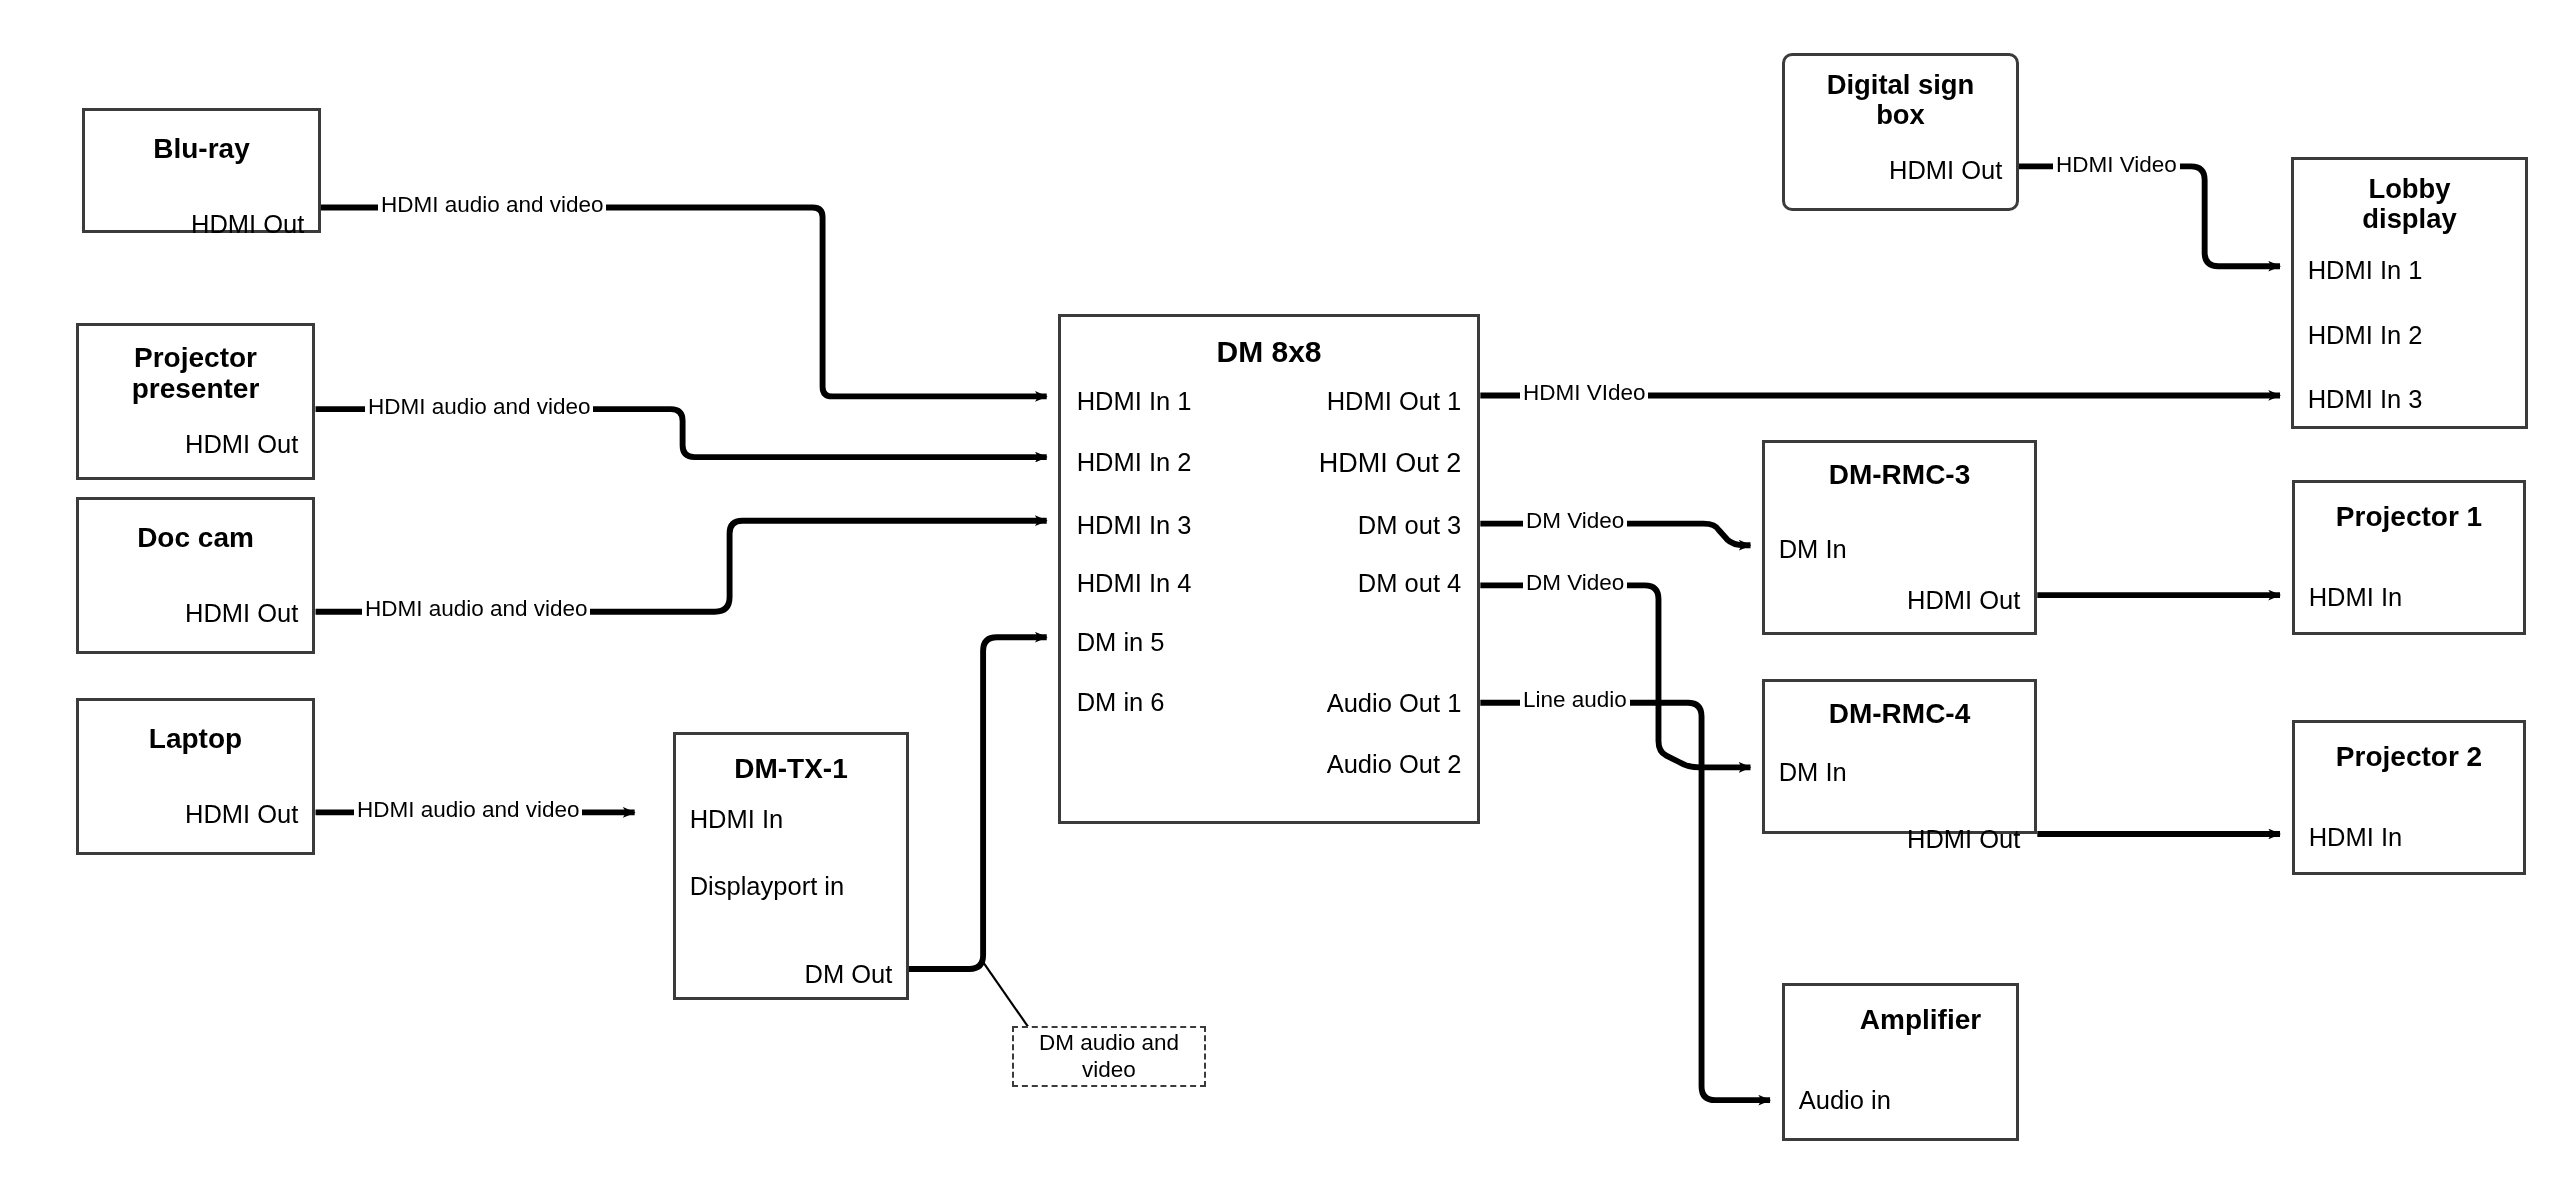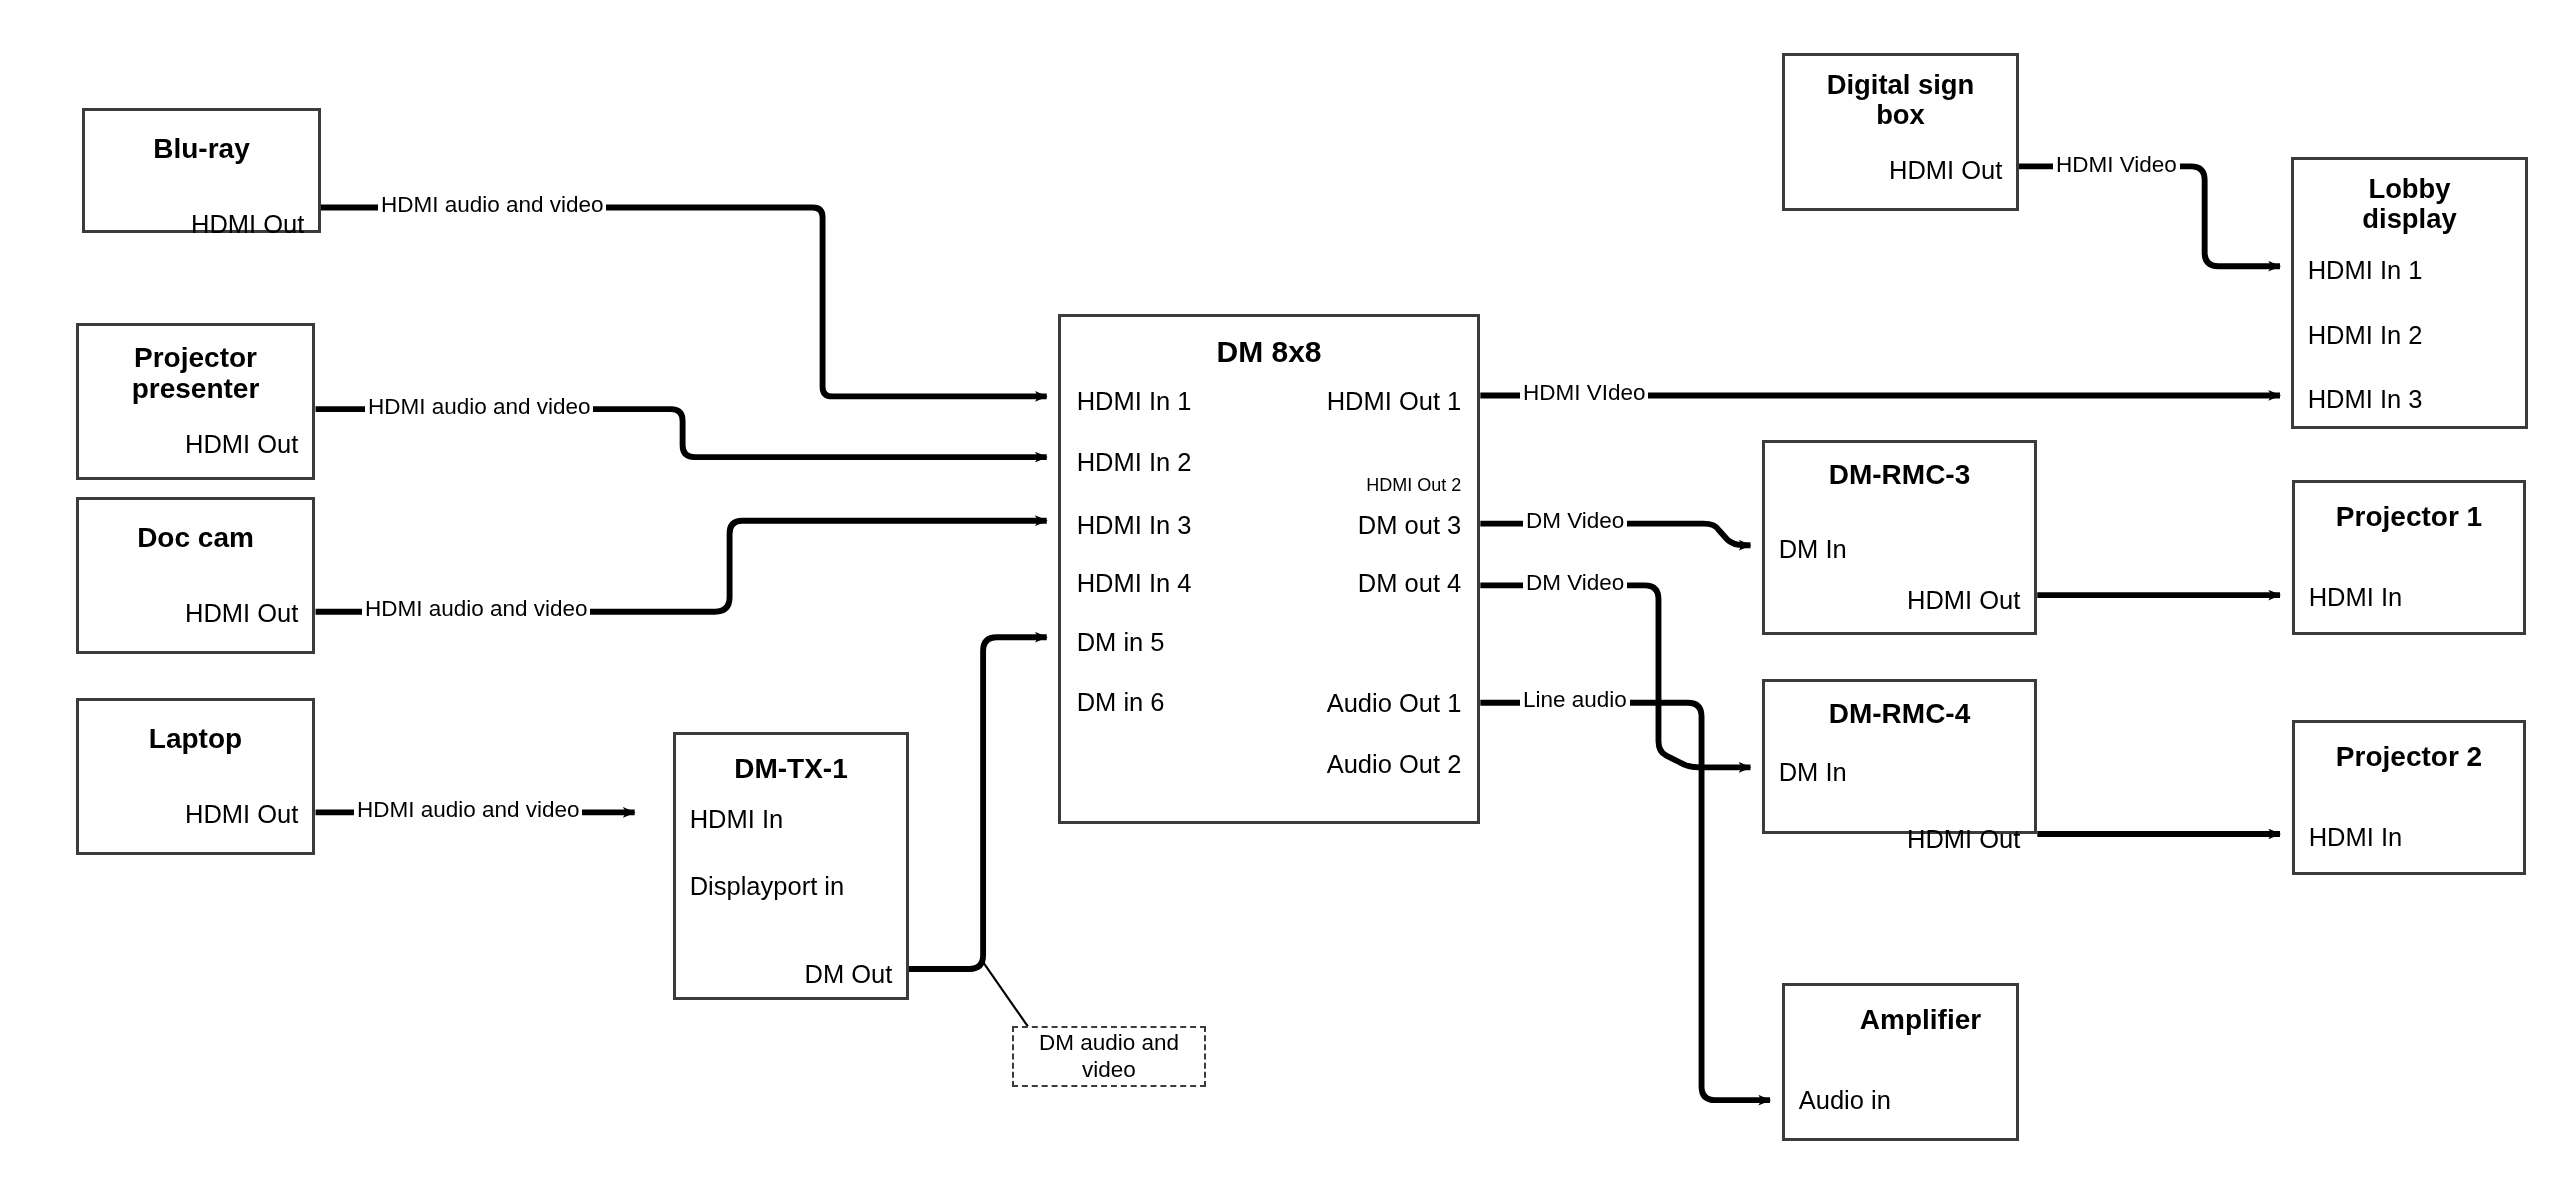--- a/index.html
+++ b/index.html
@@ -99,28 +99,28 @@
     <div class="title" style="top:17.6px;font-size:30px;">DM 8x8</div>
 
     <div class="port left" style="left:15.7px;top:72px;font-size:25.5px;">HDMI In 1</div>
     <div class="port left" style="left:15.7px;top:133px;font-size:25.5px;">HDMI In 2</div>
     <div class="port left" style="left:15.7px;top:196px;font-size:25.5px;">HDMI In 3</div>
     <div class="port left" style="left:15.7px;top:254px;font-size:25.5px;">HDMI In 4</div>
     <div class="port left" style="left:15.7px;top:313px;font-size:25.5px;">DM in 5</div>
     <div class="port left" style="left:15.7px;top:373px;font-size:25.5px;">DM in 6</div>
 
     <div class="port right" style="right:15.7px;top:72px;font-size:25.5px;">HDMI Out 1</div>
-    <div class="port right" style="right:15.7px;top:133px;font-size:18px;margin-top:26px;">HDMI Out 2</div>
+    <div class="port right" style="right:15.7px;top:133px;font-size:27px;">HDMI Out 2</div>
     <div class="port right" style="right:15.7px;top:196px;font-size:25.5px;">DM out 3</div>
     <div class="port right" style="right:15.7px;top:254px;font-size:25.5px;">DM out 4</div>
     <div class="port right" style="right:15.7px;top:374px;font-size:25.5px;">Audio Out 1</div>
     <div class="port right" style="right:15.7px;top:435px;font-size:25.5px;">Audio Out 2</div>
   </div>
 
-  <div class="node" style="left:1782px;top:53px;width:237px;height:158px;">
+  <div class="node" style="left:1782px;top:53px;width:237px;height:158px;border-radius:10px;">
     <div class="title" style="top:13.7px;font-size:27.4px;white-space:pre-line;">Digital sign
 box</div>
     <div class="port right" style="right:13.7px;top:102px;font-size:25.5px;">HDMI Out</div>
   </div>
 
   <div class="node" style="left:2291px;top:157px;width:237px;height:272px;">
     <div class="title" style="top:13.7px;font-size:27.4px;white-space:pre-line;">Lobby
 display</div>
     <div class="port left" style="left:13.7px;top:98px;font-size:25.5px;">HDMI In 1</div>
     <div class="port left" style="left:13.7px;top:163px;font-size:25.5px;">HDMI In 2</div>

